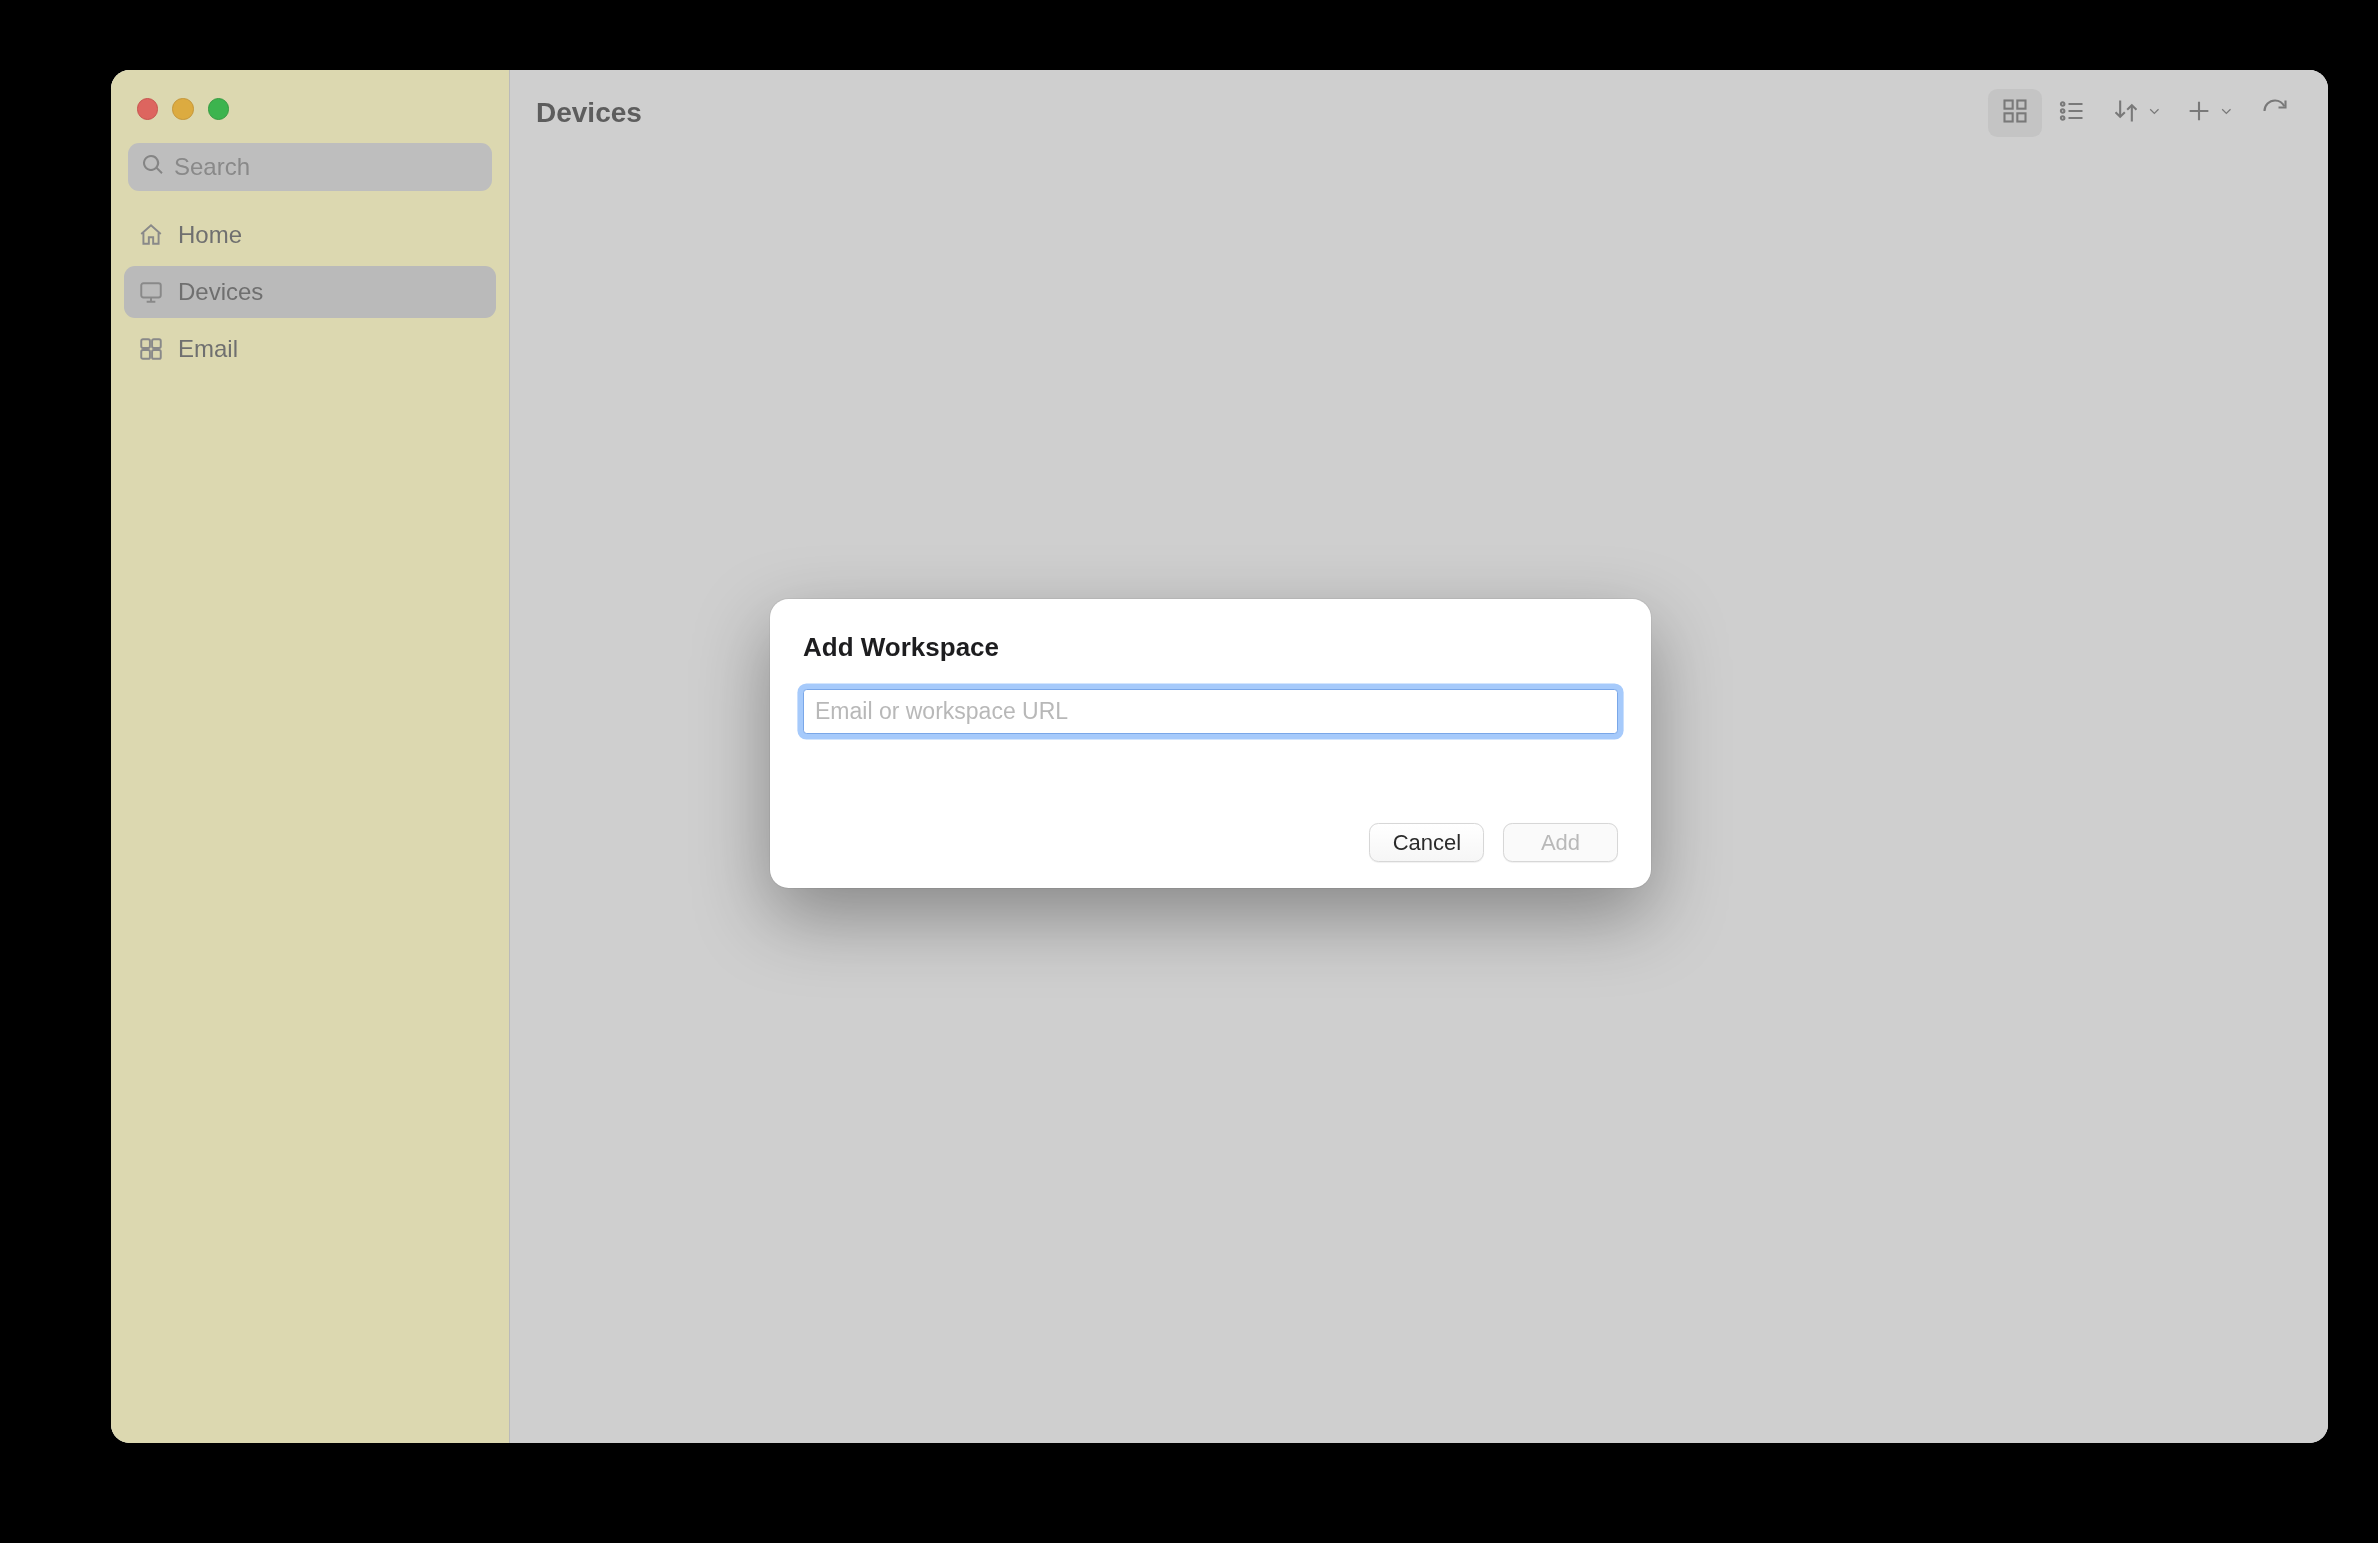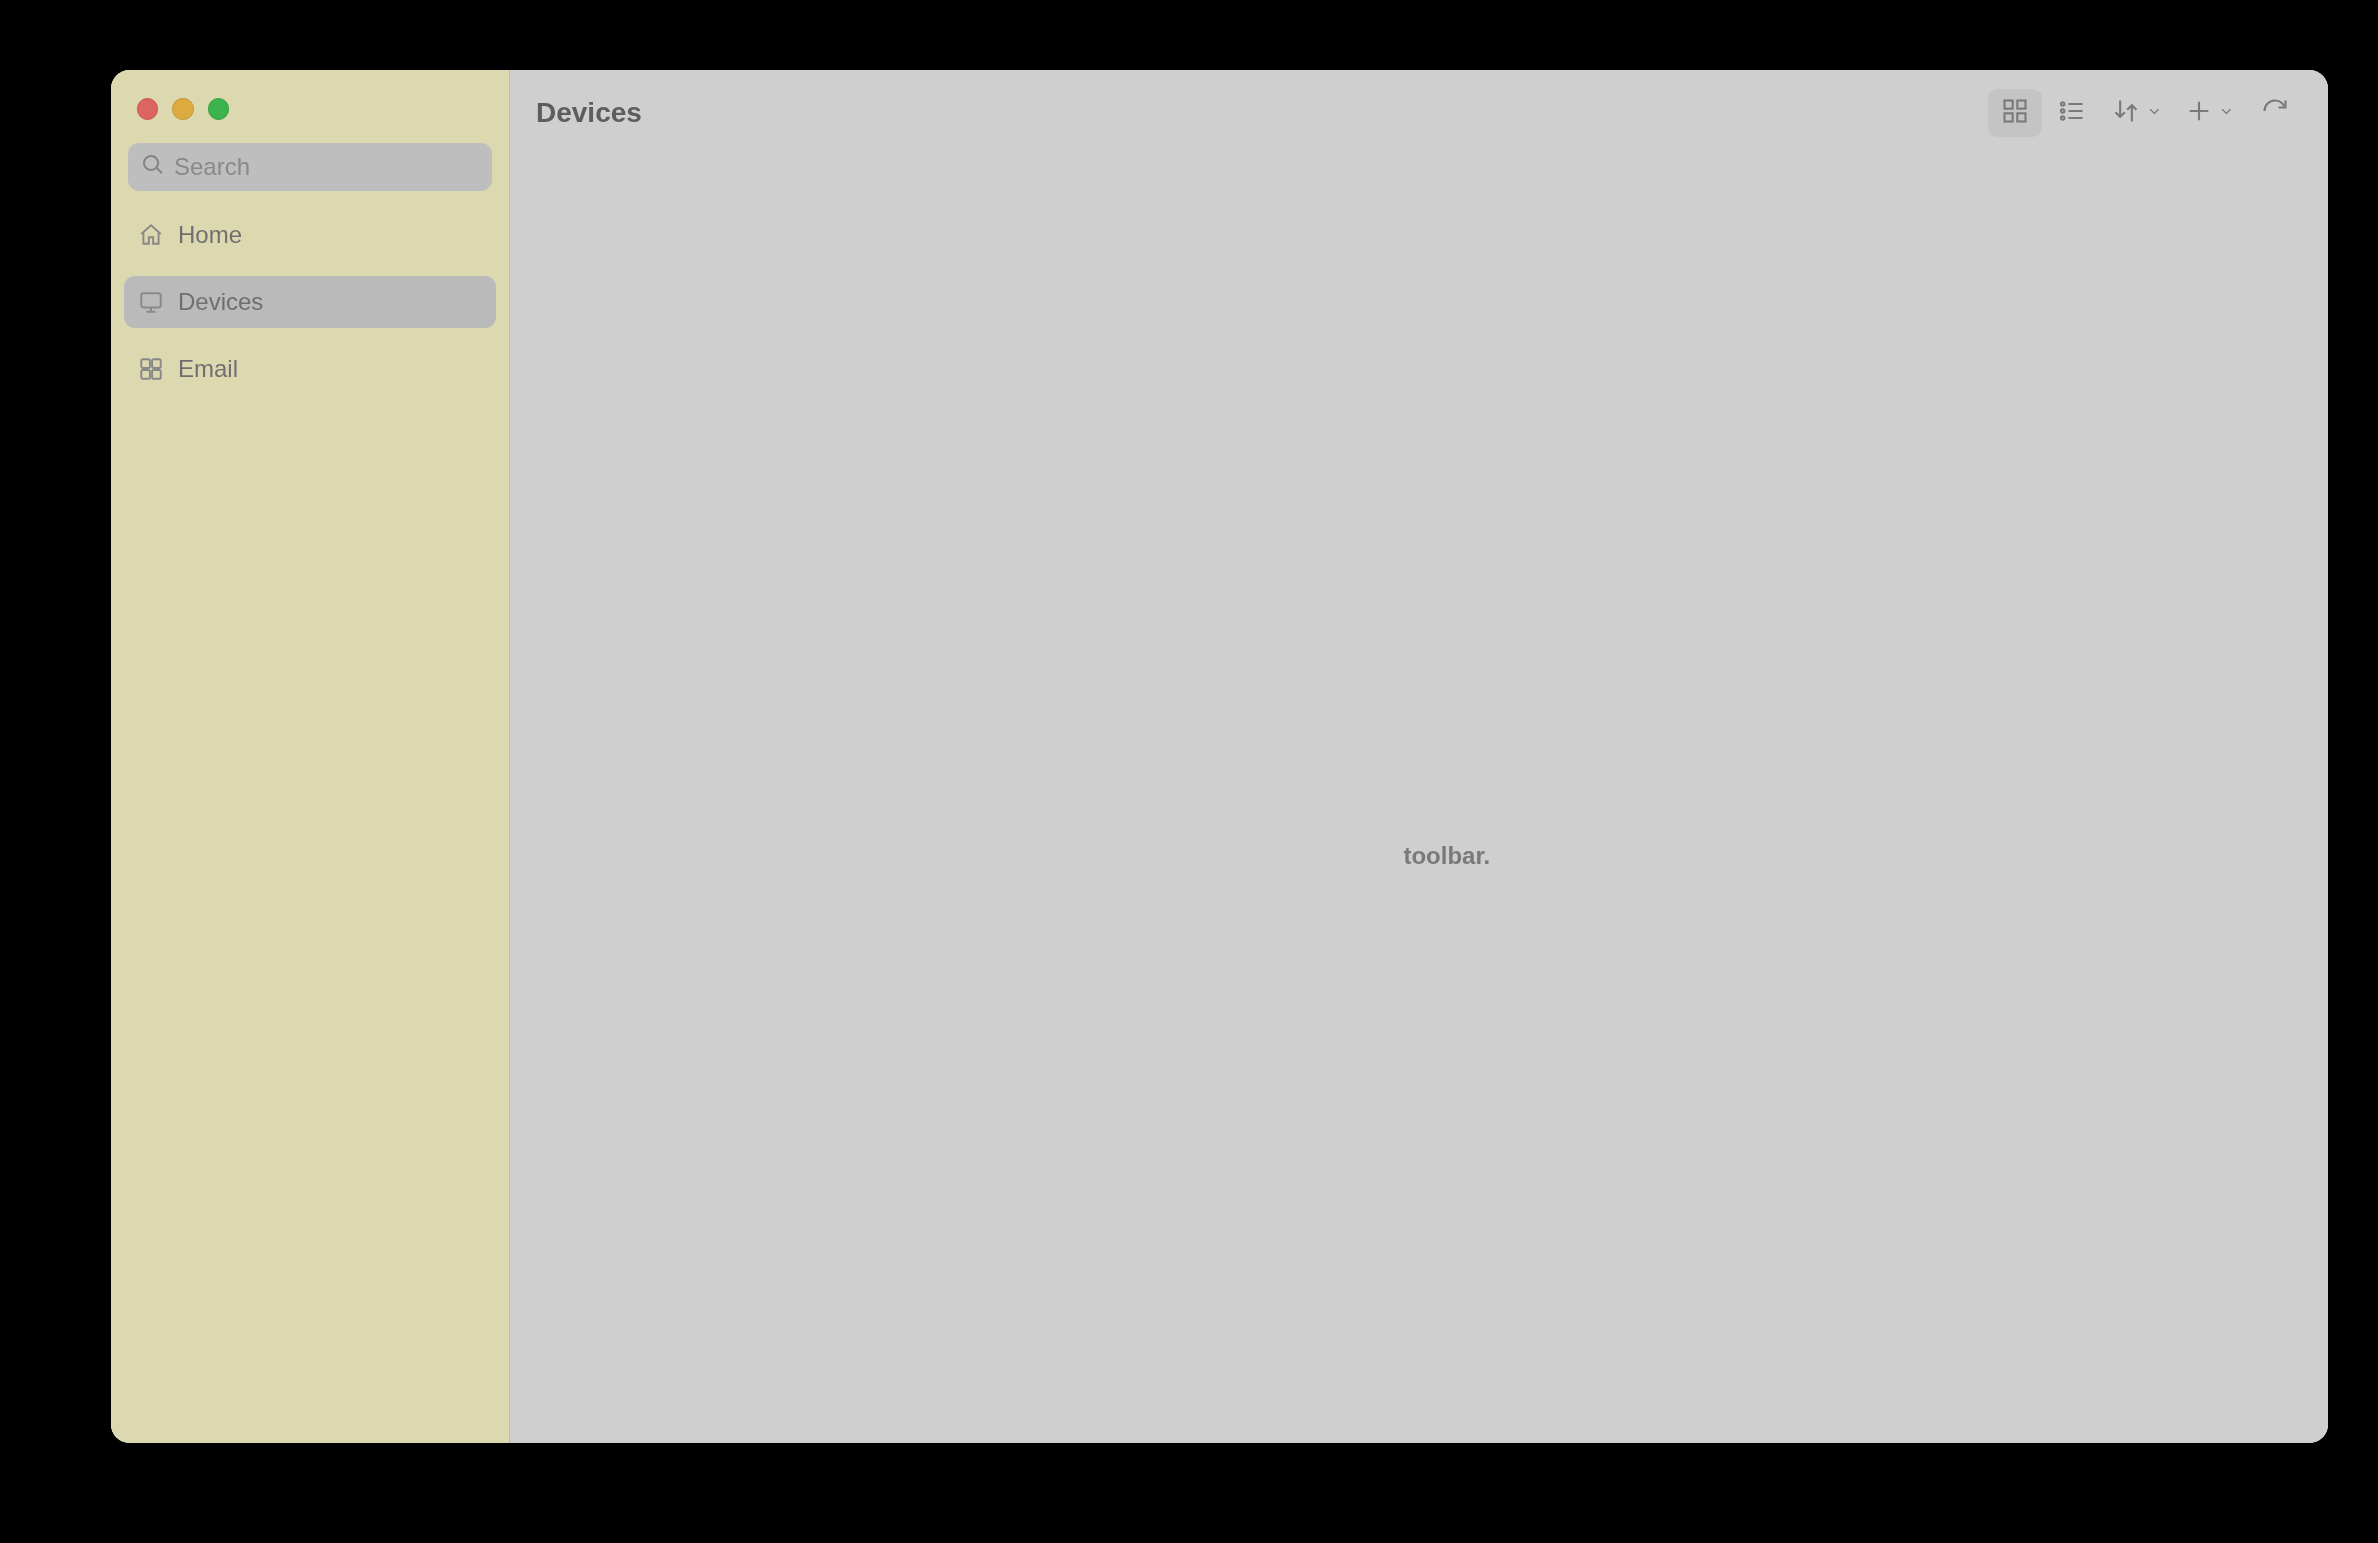--- a/index.html
+++ b/index.html
@@ -55,21 +55,21 @@
     padding: 0 13px;
     color: #8a8a8a;
   }
   .search-field svg { width: 24px; height: 24px; fill: #8a8a8a; margin-right: 9.3px; flex-shrink:0;}
   .search-input {
     border: none; background: transparent; outline: none;
     font-size: 24px; color: #555; width: 100%;
   }
   .search-input::placeholder { color: #8f8f8f; }
 
-  .nav { padding: 9.3px 13px; display:flex; flex-direction:column; gap:15px;}
+  .nav { padding: 9.3px 13px; display:flex; flex-direction:column; gap:5px;}
   .nav-item {
     display: flex; align-items: center; gap: 13px;
     height: 52px;
     padding: 0 13px;
     border-radius: 11px;
     color: #6d6d6d;
     font-size: 24px;
     cursor: pointer;
   }
   .nav-item.active { background: #d0d0d0; }
@@ -309,15 +309,23 @@
       </div>
     </div>
 
     <div class="content">
       <div class="empty-msg">toolbar.</div>
     </div>
   </div>
 
   <div class="dim"></div>
 
+  <div class="modal">
+    <div class="modal-title">Add Workspace</div>
+    <input class="modal-input" type="text" autofocus="" placeholder="Email or workspace URL" style="">
+    <div class="modal-actions">
+      <div class="btn">Cancel</div>
+      <div class="btn disabled">Add</div>
+    </div>
+  </div>
 
 </div>
 
 
 </body></html>

